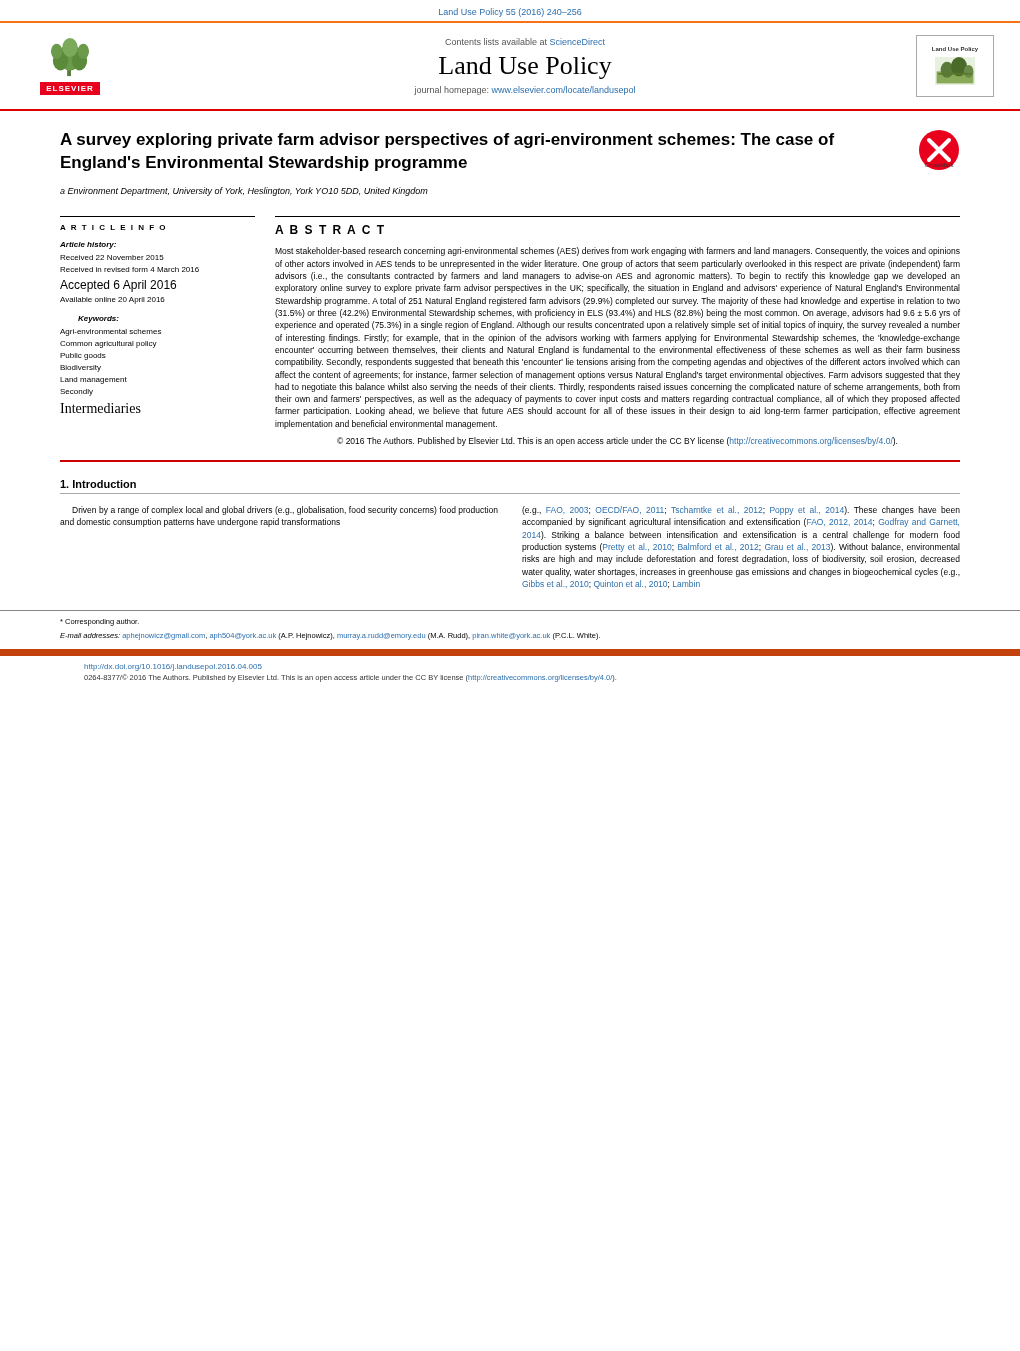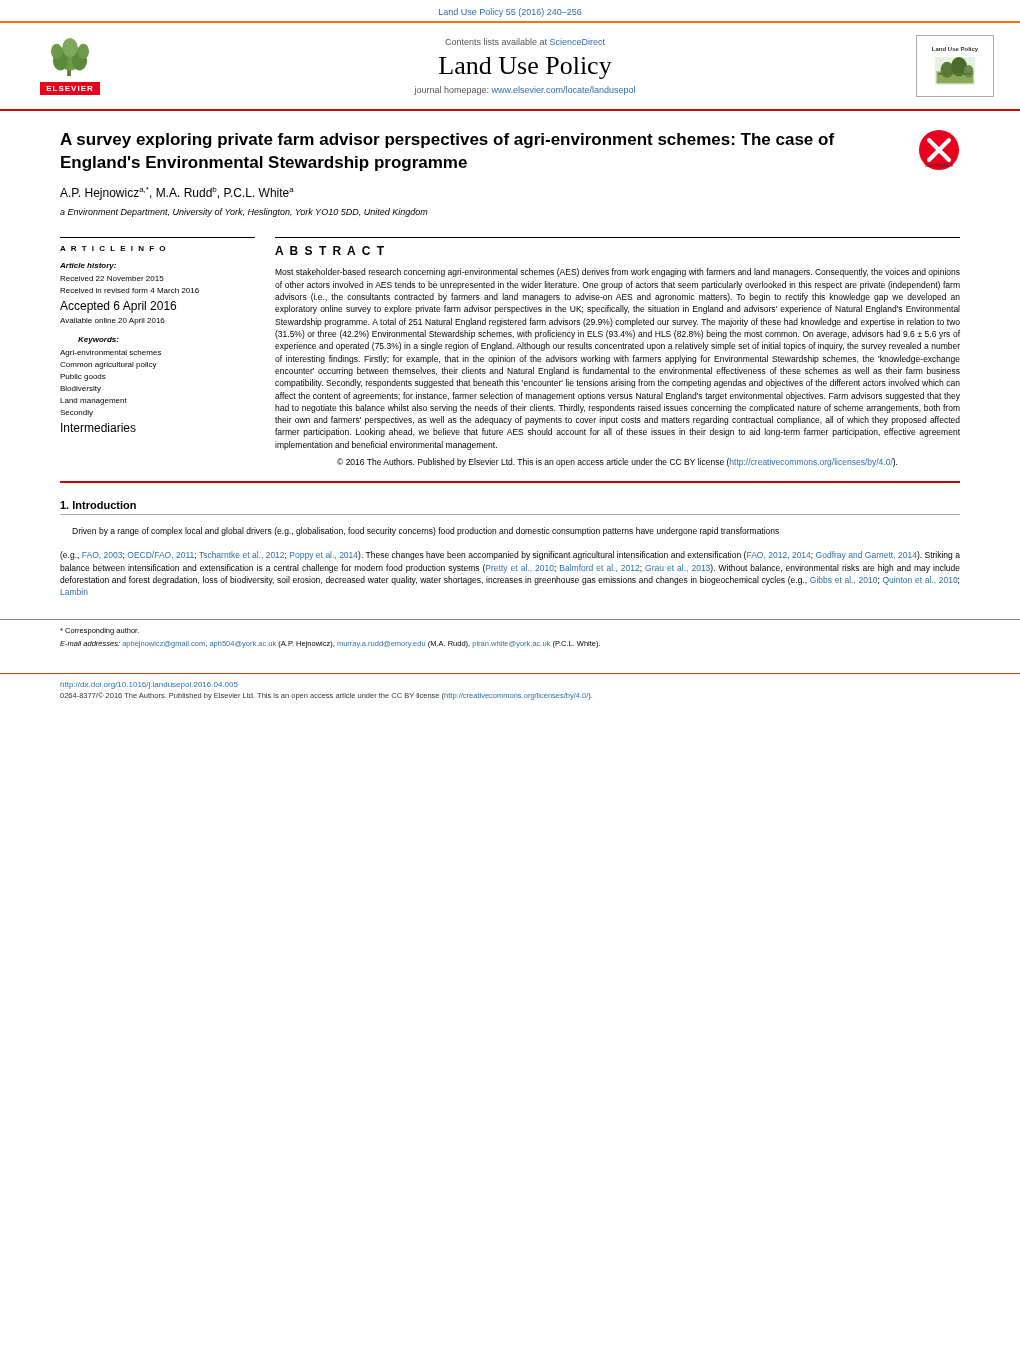--- a/index.html
+++ b/index.html
@@ -356,25 +356,20 @@
           <rect x="4" y="20" width="42" height="2" fill="#5a7a2a"></rect>
         </svg>
       </div>
     </div>
   </div>
 
   <div class="article-section" style="padding: 18px 60px 0 60px;">
     <div class="crossmark-area" style="display:flex; align-items:flex-start; justify-content:space-between;">
       <div style="max-width:850px;">
         <div class="article-title" style="font-size:17px; font-weight:bold; font-family:Arial,Helvetica,sans-serif; line-height:1.35; margin-bottom:10px;">A survey exploring private farm advisor perspectives of agri-environment schemes: The case of England's Environmental Stewardship programme</div>
-        <div class="authors" style="font-size:12px; font-family:Arial,sans-serif; margin-bottom:6px;">
-          <span>A.P. Hejnowicz</span><sup>a,*</sup>,
-          <span> M.A. Rudd</span><sup>b</sup>,
-          <span> P.C.L. White</span><sup>a</sup>
-        </div>
         <div class="affiliations" style="font-size:9px; font-style:italic; font-family:Arial,sans-serif; line-height:1.5;">
           <div>a Environment Department, University of York, Heslington, York YO10 5DD, United Kingdom</div>
         </div>
       </div>
 
       <div style="width:42px; margin-left:10px; flex-shrink:0; cursor:pointer;">
         <svg width="42" height="42" viewBox="0 0 42 42">
           <circle cx="21" cy="21" r="20" fill="#e8001c"></circle>
           <line x1="11" y1="11" x2="31" y2="31" stroke="#fff" stroke-width="4" stroke-linecap="round"></line>
           <line x1="31" y1="11" x2="11" y2="31" stroke="#fff" stroke-width="4" stroke-linecap="round"></line>
@@ -395,41 +390,41 @@
       <div class="history-item" style="font-size:8px; font-family:Arial,sans-serif; line-height:1.5; margin-bottom:4px;">Available online 20 April 2016</div>
 
       <div class="keywords-title" style="font-size:8px; font-style:italic; font-weight:bold; margin-top:8px; margin-bottom:3px; font-family:Arial,sans-serif;padding-left:18px;">Keywords:</div>
       <div>
         <div class="keyword-item" style="font-size:8px; font-family:Arial,sans-serif; line-height:1.5;">Agri-environmental schemes</div>
         <div class="keyword-item" style="font-size:8px; font-family:Arial,sans-serif; line-height:1.5;">Common agricultural policy</div>
         <div class="keyword-item" style="font-size:8px; font-family:Arial,sans-serif; line-height:1.5;">Public goods</div>
         <div class="keyword-item" style="font-size:8px; font-family:Arial,sans-serif; line-height:1.5;">Biodiversity</div>
         <div class="keyword-item" style="font-size:8px; font-family:Arial,sans-serif; line-height:1.5;">Land management</div>
         <div class="keyword-item" style="font-size:8px; font-family:Arial,sans-serif; line-height:1.5;">Secondly</div>
-        <div class="keyword-item" style="font-size:12px; font-family:Liberation Sans, sans-serif; line-height:1.5;">Intermediaries</div>
+        <div class="keyword-item" style="font-size:14px; font-family:Liberation Serif, serif; line-height:1.5;">Intermediaries</div>
       </div>
     </div>
 
     <div class="abstract-col" style="flex:1; border-top:1px solid #000; padding-top:6px;">
       <div class="section-title" style="font-family:Arial,sans-serif; font-size:12px; font-weight:bold; letter-spacing:1.5px; margin-bottom:8px;">A B S T R A C T</div>
       <div class="abstract-text" style="font-size:8.5px; line-height:1.45; font-family:Arial,sans-serif; text-align:justify;">Most stakeholder-based research concerning agri-environmental schemes (AES) derives from work engaging with farmers and land managers. Consequently, the voices and opinions of other actors involved in AES tends to be unrepresented in the wider literature. One group of actors that seem particularly overlooked in this respect are private (independent) farm advisors (i.e., the consultants contracted by farmers and land managers to advise-on AES and agronomic matters). To begin to rectify this knowledge gap we developed an exploratory online survey to explore private farm advisor perspectives in the UK; specifically, the situation in England and advisors' experience of Natural England's Environmental Stewardship programme. A total of 251 Natural England registered farm advisors (29.9%) completed our survey. The majority of these had knowledge and expertise in relation to two (31.5%) or three (42.2%) Environmental Stewardship schemes, with proficiency in ELS (93.4%) and HLS (82.8%) being the most common. On average, advisors had 9.6 ± 5.6 yrs of experience and operated (75.3%) in a single region of England. Although our results concentrated upon a relatively simple set of initial topics of inquiry, the survey revealed a number of interesting findings. Firstly; for example, that in the opinion of the advisors working with farmers applying for Environmental Stewardship schemes, the 'knowledge-exchange encounter' occurring between themselves, their clients and Natural England is fundamental to the environmental effectiveness of these schemes as well as their farm business compatibility. Secondly, respondents suggested that beneath this 'encounter' lie tensions arising from the competing agendas and objectives of the different actors involved which can affect the content of agreements; for instance, farmer selection of management options versus Natural England's target environmental objectives. Farm advisors suggested that they had to negotiate this balance whilst also serving the needs of their clients. Thirdly, respondents raised issues concerning the complicated nature of scheme arrangements, both from their own and farmers' perspectives, as well as the adequacy of payments to cover input costs and matters regarding contractual compliance, all of which they proposed affected farmer participation. Looking ahead, we believe that future AES should account for all of these issues in their design to aid long-term farmer participation, effective agreement implementation and beneficial environmental management.</div>
       <div class="copyright" style="text-align:center; font-size:8.5px; margin-top:6px; font-family:Arial,sans-serif;">
         <span>© 2016 The Authors. Published by Elsevier Ltd. This is an open access article under the CC BY license</span>
         (<a style="color:#2c6fad;">http://creativecommons.org/licenses/by/4.0/</a>).
       </div>
     </div>
   </div>
 
   <hr class="thick-divider" style="margin-top:14px;">
 
   <div class="intro-section" style="padding:16px 60px 0 60px;">
     <div class="section-header" style="font-size:11px; font-weight:bold; font-family:Arial,sans-serif; margin-bottom:10px; border-bottom:1px solid #aaa; padding-bottom:3px;">
       <span>1.</span>&nbsp;<span>Introduction</span>
     </div>
-    <div class="intro-cols" style="display:flex; gap:12px;flex-direction:column;">
+    <div class="intro-cols" style="display:flex; gap:24px;">
       <div class="intro-col" style="flex:1; font-size:8.5px; font-family:Arial,sans-serif; line-height:1.45; text-align:justify;">
         <p style="text-indent:12px; margin-bottom:0;">
           Driven by a range of complex local and global drivers (e.g., globalisation, food security concerns) food production and domestic consumption patterns have undergone rapid transformations
         </p>
       </div>
       <div class="intro-col" style="flex:1; font-size:8.5px; font-family:Arial,sans-serif; line-height:1.45; text-align:justify;">
         <p style="text-indent:0; margin-bottom:0;">
           (e.g., <span style="color:#2c6fad;">FAO, 2003</span>; <span style="color:#2c6fad;">OECD/FAO, 2011</span>; <span style="color:#2c6fad;">Tscharntke et al., 2012</span>; <span style="color:#2c6fad;">Poppy et al., 2014</span>). These changes have been accompanied by significant agricultural intensification and extensification (<span style="color:#2c6fad;">FAO, 2012, 2014</span>; <span style="color:#2c6fad;">Godfray and Garnett, 2014</span>). Striking a balance between intensification and extensification is a central challenge for modern food production systems (<span style="color:#2c6fad;">Pretty et al., 2010</span>; <span style="color:#2c6fad;">Balmford et al., 2012</span>; <span style="color:#2c6fad;">Grau et al., 2013</span>). Without balance, environmental risks are high and may include deforestation and forest degradation, loss of biodiversity, soil erosion, decreased water quality, water shortages, increases in greenhouse gas emissions and changes in biogeochemical cycles (e.g., <span style="color:#2c6fad;">Gibbs et al., 2010</span>; <span style="color:#2c6fad;">Quinton et al., 2010</span>; <span style="color:#2c6fad;">Lambin</span>
         </p>
       </div>
@@ -443,20 +438,20 @@
       <a style="color:#2c6fad;">aphejnowicz@gmail.com</a>,
       <a style="color:#2c6fad;">aph504@york.ac.uk</a>
       <span> (A.P. Hejnowicz), </span>
       <a style="color:#2c6fad;">murray.a.rudd@emory.edu</a>
       <span> (M.A. Rudd), </span>
       <a style="color:#2c6fad;">piran.white@york.ac.uk</a>
       <span> (P.C.L. White).</span>
     </div>
   </div>
 
-  <div class="doi-bar" style="padding:6px 60px; margin-top:24px; border-top:1px solid #c2410c;">
+  <div class="doi-bar" style="padding:6px 84px; margin-top:8px; border-top:7px solid #c2410c;">
     <a class="doi-link" style="font-size:8px; color:#2c6fad; font-family:Arial,sans-serif; text-decoration:none; display:block; margin-bottom:2px;">http://dx.doi.org/10.1016/j.landusepol.2016.04.005</a>
     <div class="cc-text" style="font-size:7.5px; font-family:Arial,sans-serif; color:#333;">
       <span>0264-8377/© 2016 The Authors. Published by Elsevier Ltd. This is an open access article under the CC BY license (</span><a style="color:#2c6fad;">http://creativecommons.org/licenses/by/4.0/</a><span>).</span>
     </div>
   </div>
 
 </div>
 
 </body></html>

